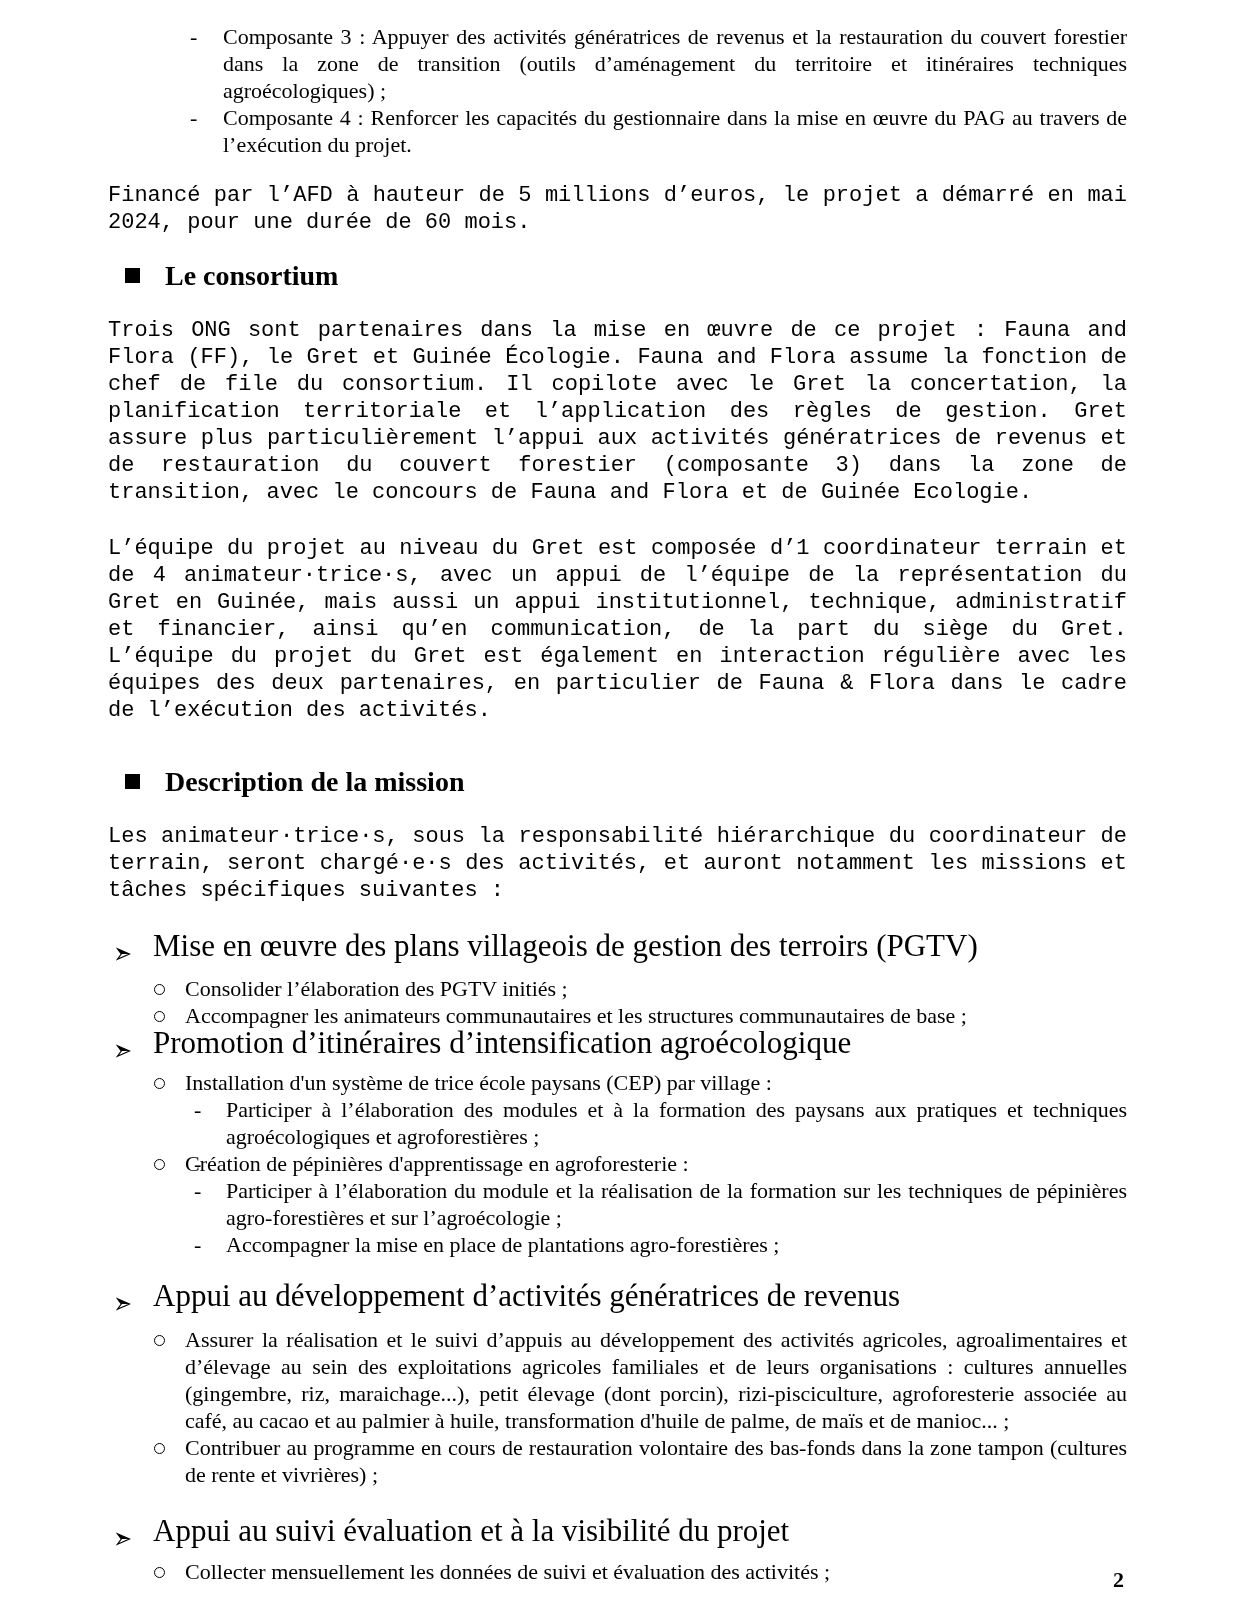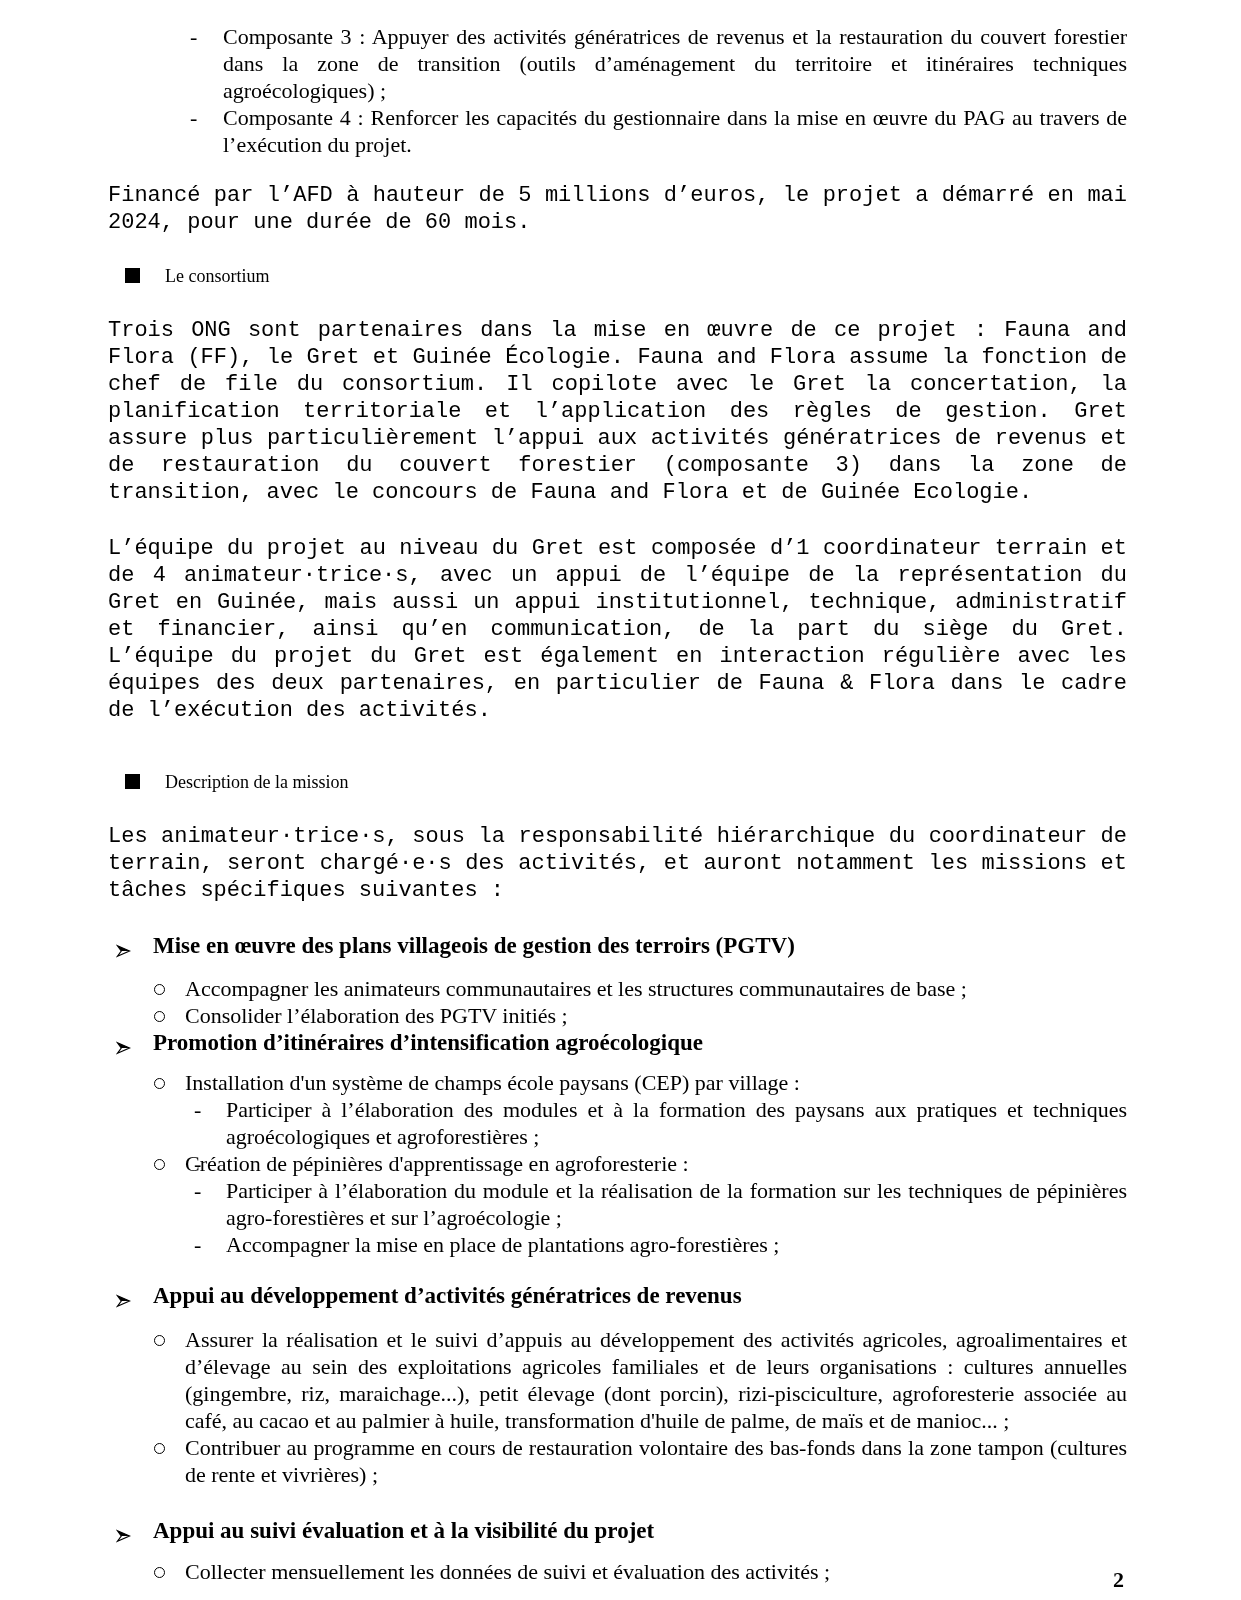--- a/index.html
+++ b/index.html
@@ -7,23 +7,23 @@
     position:relative;
     width:1241px;height:1600px;
     background:#ffffff;
     color:#000000;
     font-family:"Liberation Serif","DejaVu Serif",serif;
     font-size:22px;line-height:27px;
     overflow:hidden;
   }
   .content{position:absolute;left:108px;top:0;width:1019px;padding-top:23px;}
   .p{text-align:justify;font-family:Liberation Mono, monospace;}
-  .hsq{position:relative;padding-left:57px;font-weight:normal;font-size:18px;line-height:28px;}
+  .hsq{position:relative;padding-left:57px;font-weight:bold;font-size:28px;line-height:28px;}
   .sq{position:absolute;left:17px;top:6px;width:15px;height:15px;background:#000;}
-  .harw{position:relative;padding-left:45px;font-weight:bold;font-size:23px;line-height:28px;}
+  .harw{position:relative;padding-left:45px;font-weight:normal;font-size:31px;line-height:28px;}
   .arw{position:absolute;left:8px;top:6px;}
   .li-dash{position:relative;padding-left:115px;text-align:justify;}
   .li-dash > .mk{position:absolute;left:82px;top:0;}
   .li-sub{position:relative;padding-left:118px;text-align:justify;}
   .li-sub > .mk{position:absolute;left:86px;top:0;}
   .li-o{position:relative;padding-left:77px;text-align:justify;}
   .oc{position:absolute;left:46px;top:9px;width:9px;height:9px;border:1.5px solid #000;border-radius:50%;background:transparent;}
   .b{font-weight:normal;}
   .pagenum{position:absolute;left:1113px;top:1566px;font-weight:bold;font-size:22px;}
 </style>
@@ -68,39 +68,39 @@
     <div class="harw" style="margin-top:28px">
       <span class="arw"><svg width="15" height="16" viewBox="0 0 20 20">
             <path d="M2 3 L18 10 L2 17 L7 10 Z" fill="none" stroke="#000" stroke-width="1.6"></path>
             <path d="M2 3 L18 10 L7 10 Z" fill="#000"></path>
           </svg></span>
       <span>Mise en œuvre des plans villageois de gestion des terroirs (PGTV)</span>
     </div>
     <div style="margin-top:15px">
       <div class="li-o">
         <span class="oc"></span>
-        <span>Accompagner les animateurs communautaires et les structures communautaires de base ;</span>
+        <span>Consolider l’élaboration des PGTV initiés ;</span>
       </div>
       <div class="li-o">
         <span class="oc"></span>
-        <span>Consolider l’élaboration des PGTV initiés ;</span>
+        <span>Accompagner les animateurs communautaires et les structures communautaires de base ;</span>
       </div>
     </div>
 
     <div class="harw" style="">
       <span class="arw"><svg width="15" height="16" viewBox="0 0 20 20">
             <path d="M2 3 L18 10 L2 17 L7 10 Z" fill="none" stroke="#000" stroke-width="1.6"></path>
             <path d="M2 3 L18 10 L7 10 Z" fill="#000"></path>
           </svg></span>
       <span>Promotion d’itinéraires d’intensification agroécologique</span>
     </div>
     <div style="margin-top:12px">
       <div class="li-o">
         <span class="oc"></span>
-        <span>Installation d'un système de champs école paysans (CEP) par village :</span>
+        <span>Installation d'un système de trice école paysans (CEP) par village :</span>
       </div>
       <div class="li-sub">
         <span class="mk">-</span>
         <span>Participer à l’élaboration des modules et à la formation des paysans aux pratiques et techniques agroécologiques et agroforestières ;</span>
       </div>
       <div class="li-sub">
         <span class="mk">-</span>
       </div>
       <div class="li-o">
         <span class="oc"></span>

